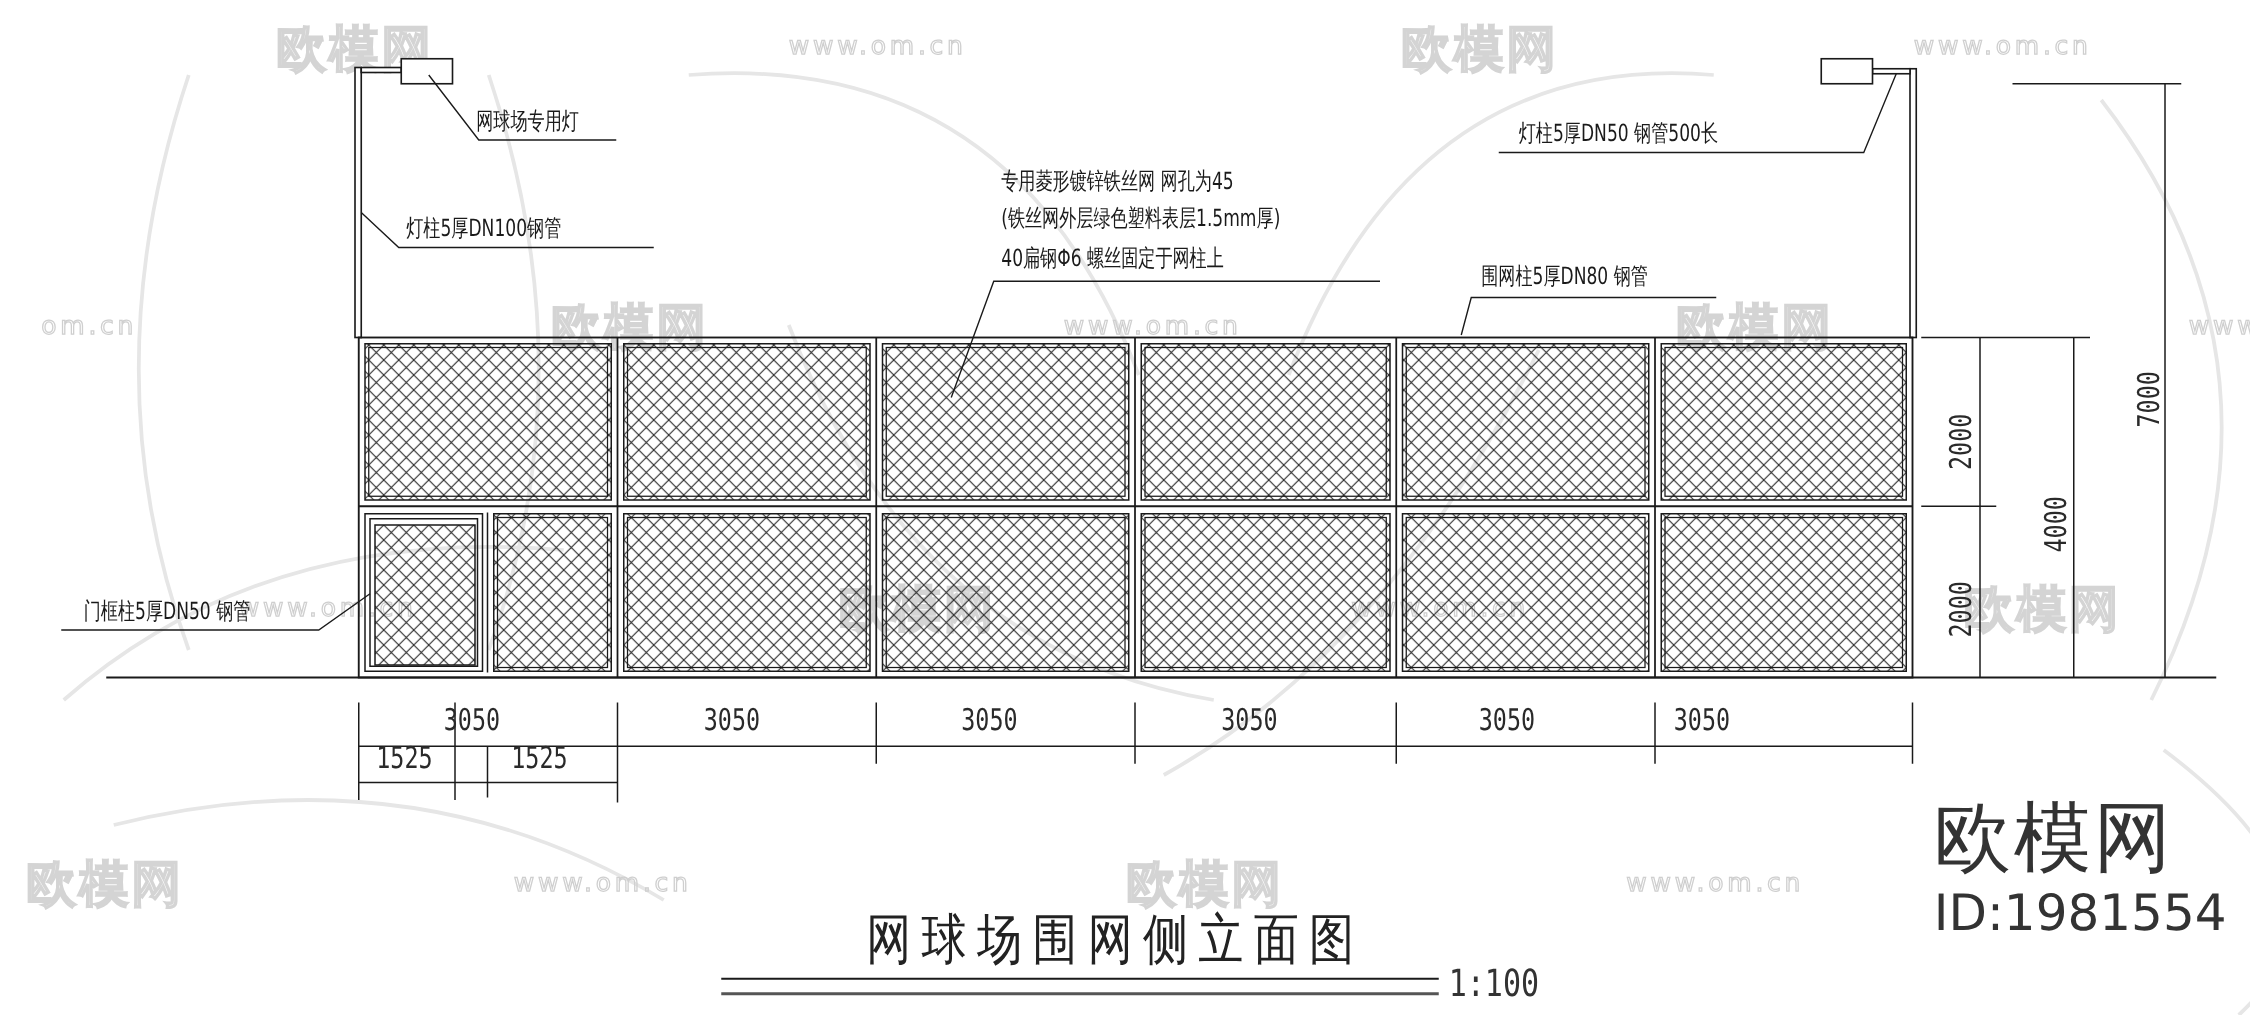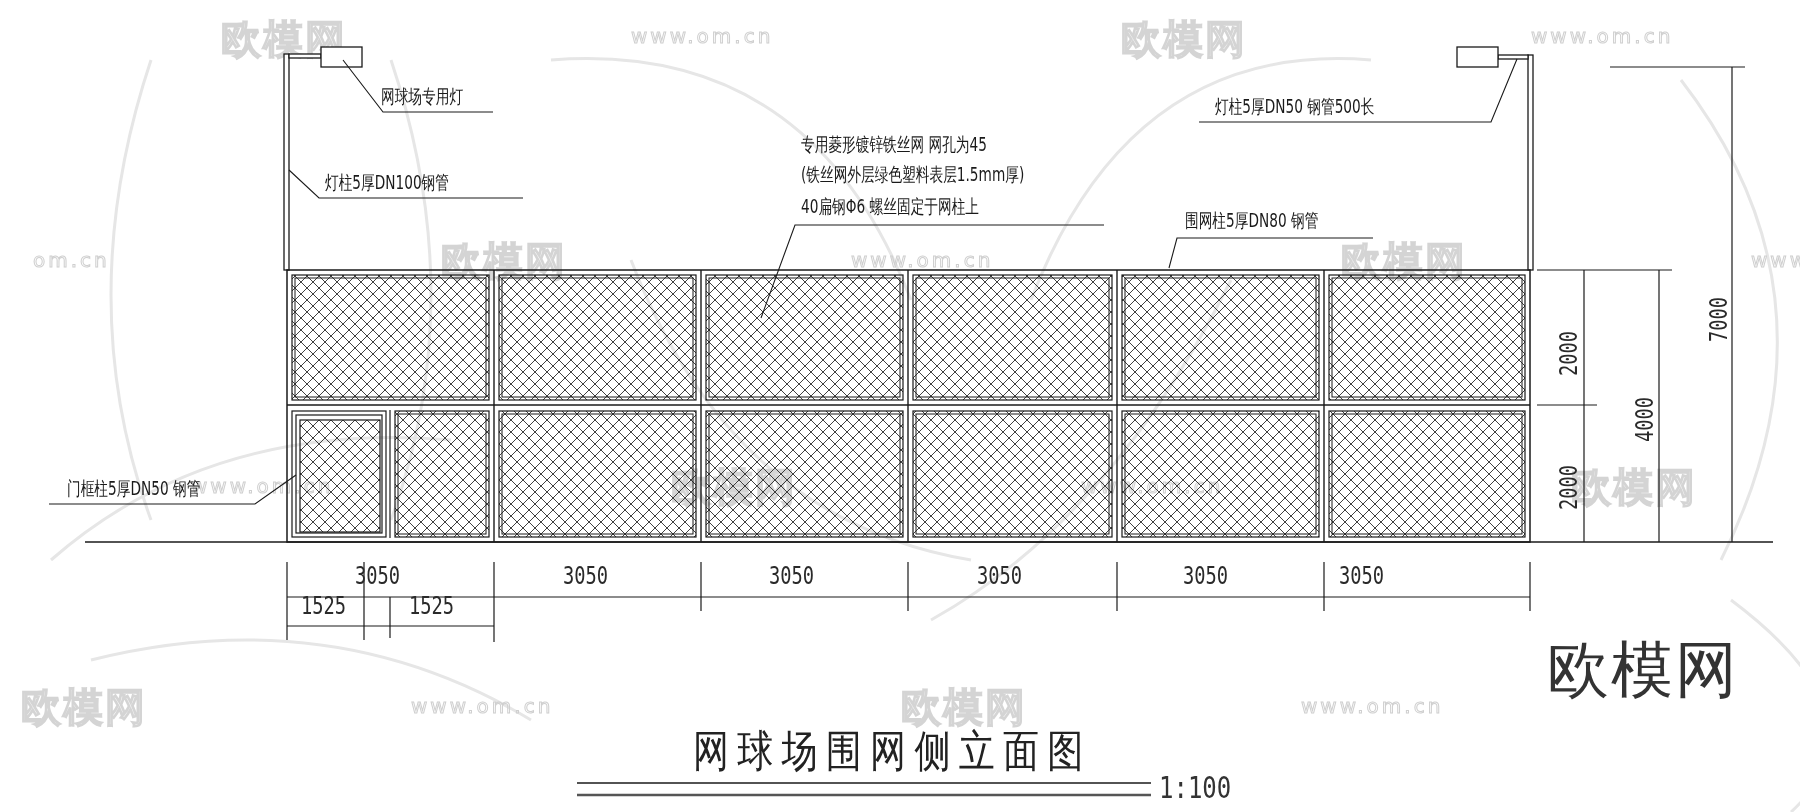--- a/index.html
+++ b/index.html
@@ -185,13 +185,14 @@
 
   <div class="dim-v" style="left:1524px;top:376px;">2000</div>
   <div class="dim-v" style="left:1524px;top:510px;">2000</div>
   <div class="dim-v" style="left:1600px;top:442px;">4000</div>
   <div class="dim-v" style="left:1674px;top:342px;">7000</div>
 
   <div class="title">网球场围网侧立面图</div>
   <div class="scale">1:100</div>
 
   <div class="brand">欧模网</div>
+  <div class="brand-id">ID:1981554</div>
 </div>
 
 </body></html>

